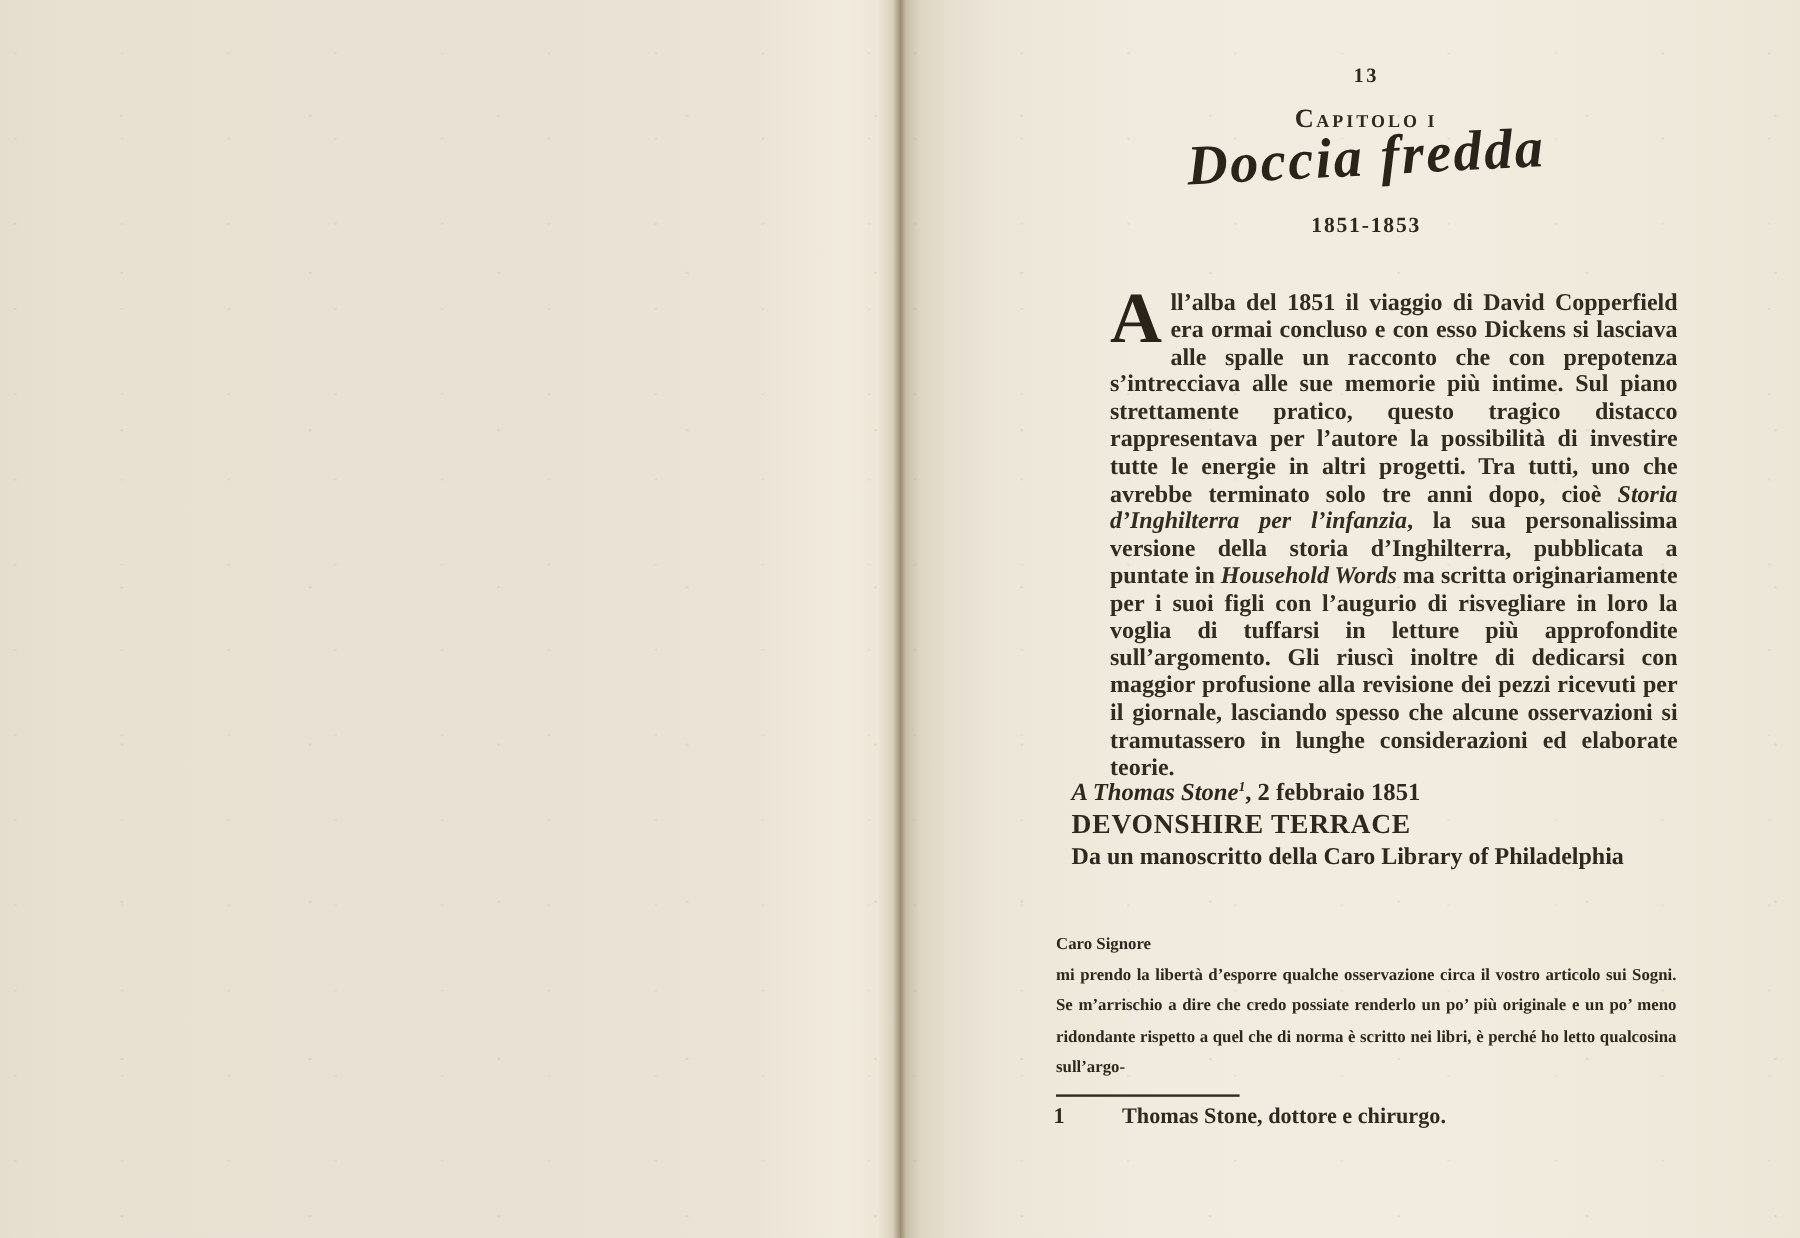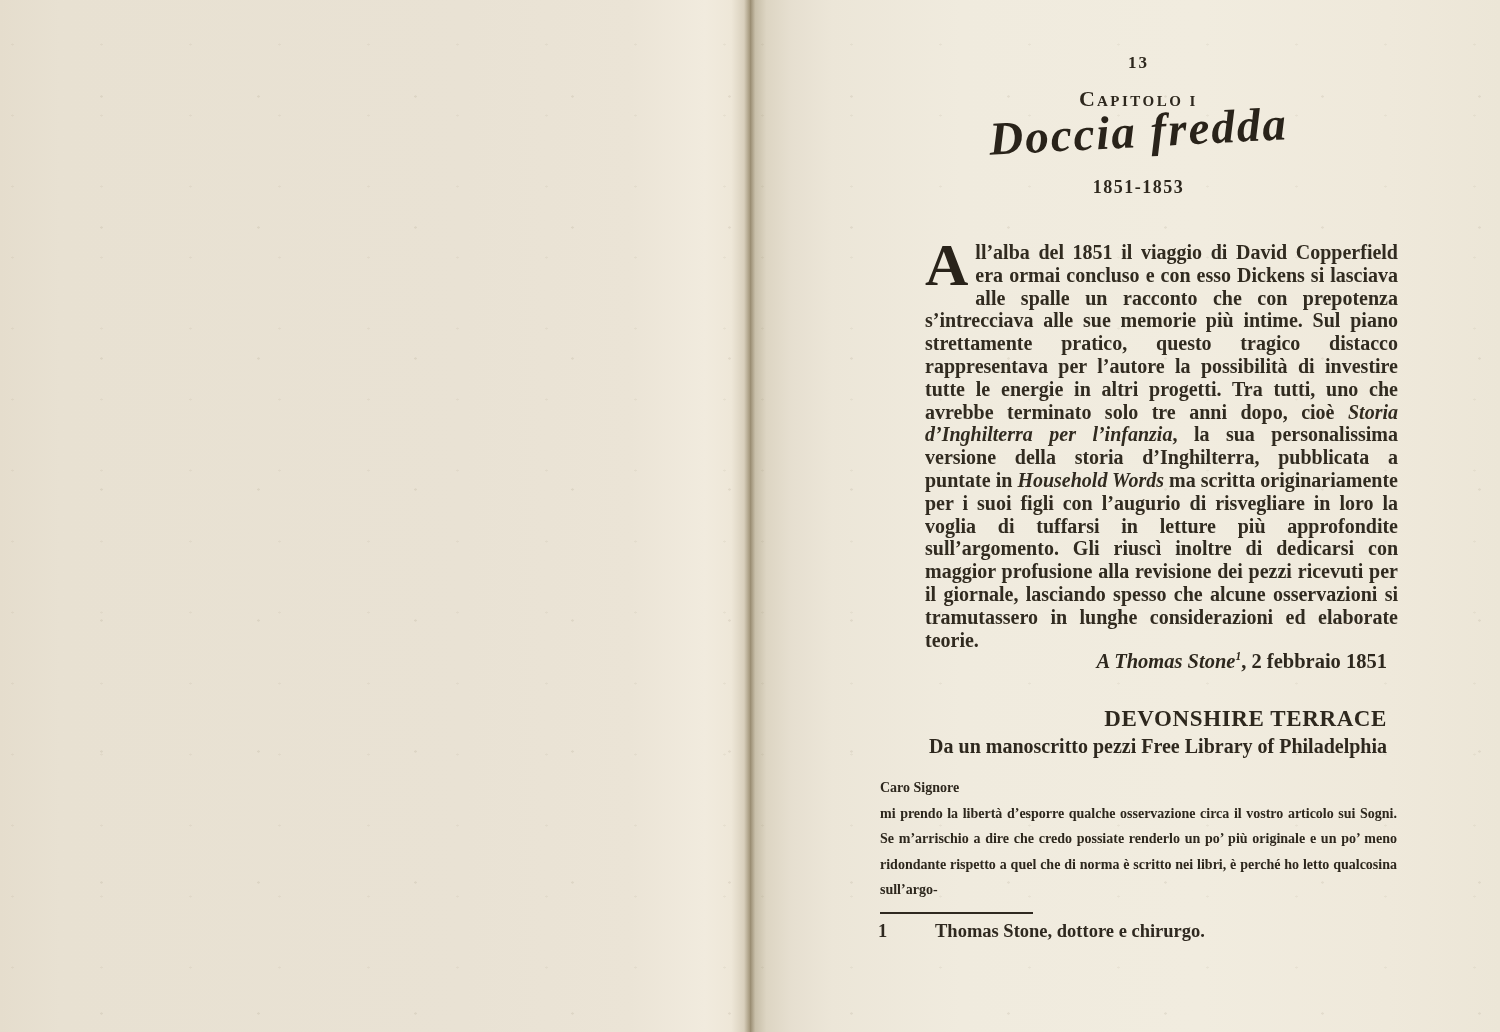--- a/index.html
+++ b/index.html
@@ -43,26 +43,26 @@
     position:absolute; left:175px; top:241px; width:473px; margin:0;
     font-size:20px; line-height:22.8px; text-align:justify;
     text-justify:inter-word; color:#312b20;
   }
   .dropcap {
     float:left; font-size:60px; line-height:44px; height:44px;
     padding:2px 7px 0 0; color:#29231a;
   }
   .it { font-style:italic;margin-top:30px; }
   .letter-heading {
-    position:absolute; left:120px; top:643px; width:517px;
-    text-align:right; line-height:26.5px; color:#2e281e;
+    position:absolute; left:143px; top:643px; width:517px;
+    text-align:left; line-height:26.5px; color:#2e281e;
   }
   .lh1 { font-size:20.5px; }
   .lh1 sup { font-size:11.5px; font-style:italic; }
-  .lh2 { font-size:23px; letter-spacing:0.6px;margin-top:32px; }
+  .lh2 { font-size:23px; letter-spacing:0.6px; }
   .lh3 { font-size:20px; }
   .letter {
     position:absolute; left:130px; top:775px; width:517px;
     font-size:14px; line-height:25.5px; color:#2d271d;
   }
   .letter-body { text-align:justify; text-justify:inter-word; }
   .footnote-rule {
     position:absolute; left:130px; top:912px; width:153px;
     border-top:2px solid #2f2920;
   }
@@ -92,21 +92,21 @@
       <span class="script-title">Doccia fredda</span>
     </div>
 
     <div class="centercol years">1851-1853</div>
 
     <p class="article"><span class="dropcap">A</span><span>ll’alba del 1851 il viaggio di David Copperfield era ormai concluso e con esso Dickens si lasciava alle spalle un racconto che con prepotenza s’intrecciava alle sue memorie più intime. Sul piano strettamente pratico, questo tragico distacco rappresentava per l’autore la possibilità di investire tutte le energie in altri progetti. Tra tutti, uno che avrebbe terminato solo tre anni dopo, cioè </span><span class="it">Storia d’Inghilterra per l’infanzia</span><span>, la sua personalissima versione della storia d’Inghilterra, pubblicata a puntate in </span><span class="it">Household Words</span><span> ma scritta originariamente per i suoi figli con l’augurio di risvegliare in loro la voglia di tuffarsi in letture più approfondite sull’argomento. Gli riuscì inoltre di dedicarsi con maggior profusione alla revisione dei pezzi ricevuti per il giornale, lasciando spesso che alcune osservazioni si tramutassero in lunghe considerazioni ed elaborate teorie.</span></p>
 
     <div class="letter-heading">
       <div class="lh1"><span class="it">A Thomas Stone</span><sup>1</sup><span>, 2 febbraio 1851</span></div>
       <div class="lh2">DEVONSHIRE TERRACE</div>
-      <div class="lh3">Da un manoscritto pezzi Free Library of Philadelphia</div>
+      <div class="lh3">Da un manoscritto della Caro Library of Philadelphia</div>
     </div>
 
     <div class="letter">
       <div class="letter-salutation">Caro Signore</div>
       <div class="letter-body">mi prendo la libertà d’esporre qualche osservazione circa il vostro articolo sui Sogni. Se m’arrischio a dire che credo possiate renderlo un po’ più originale e un po’ meno ridondante rispetto a quel che di norma è scritto nei libri, è perché ho letto qualcosina sull’argo-</div>
     </div>
 
     <div class="footnote-rule"></div>
 
     <div class="footnote">

